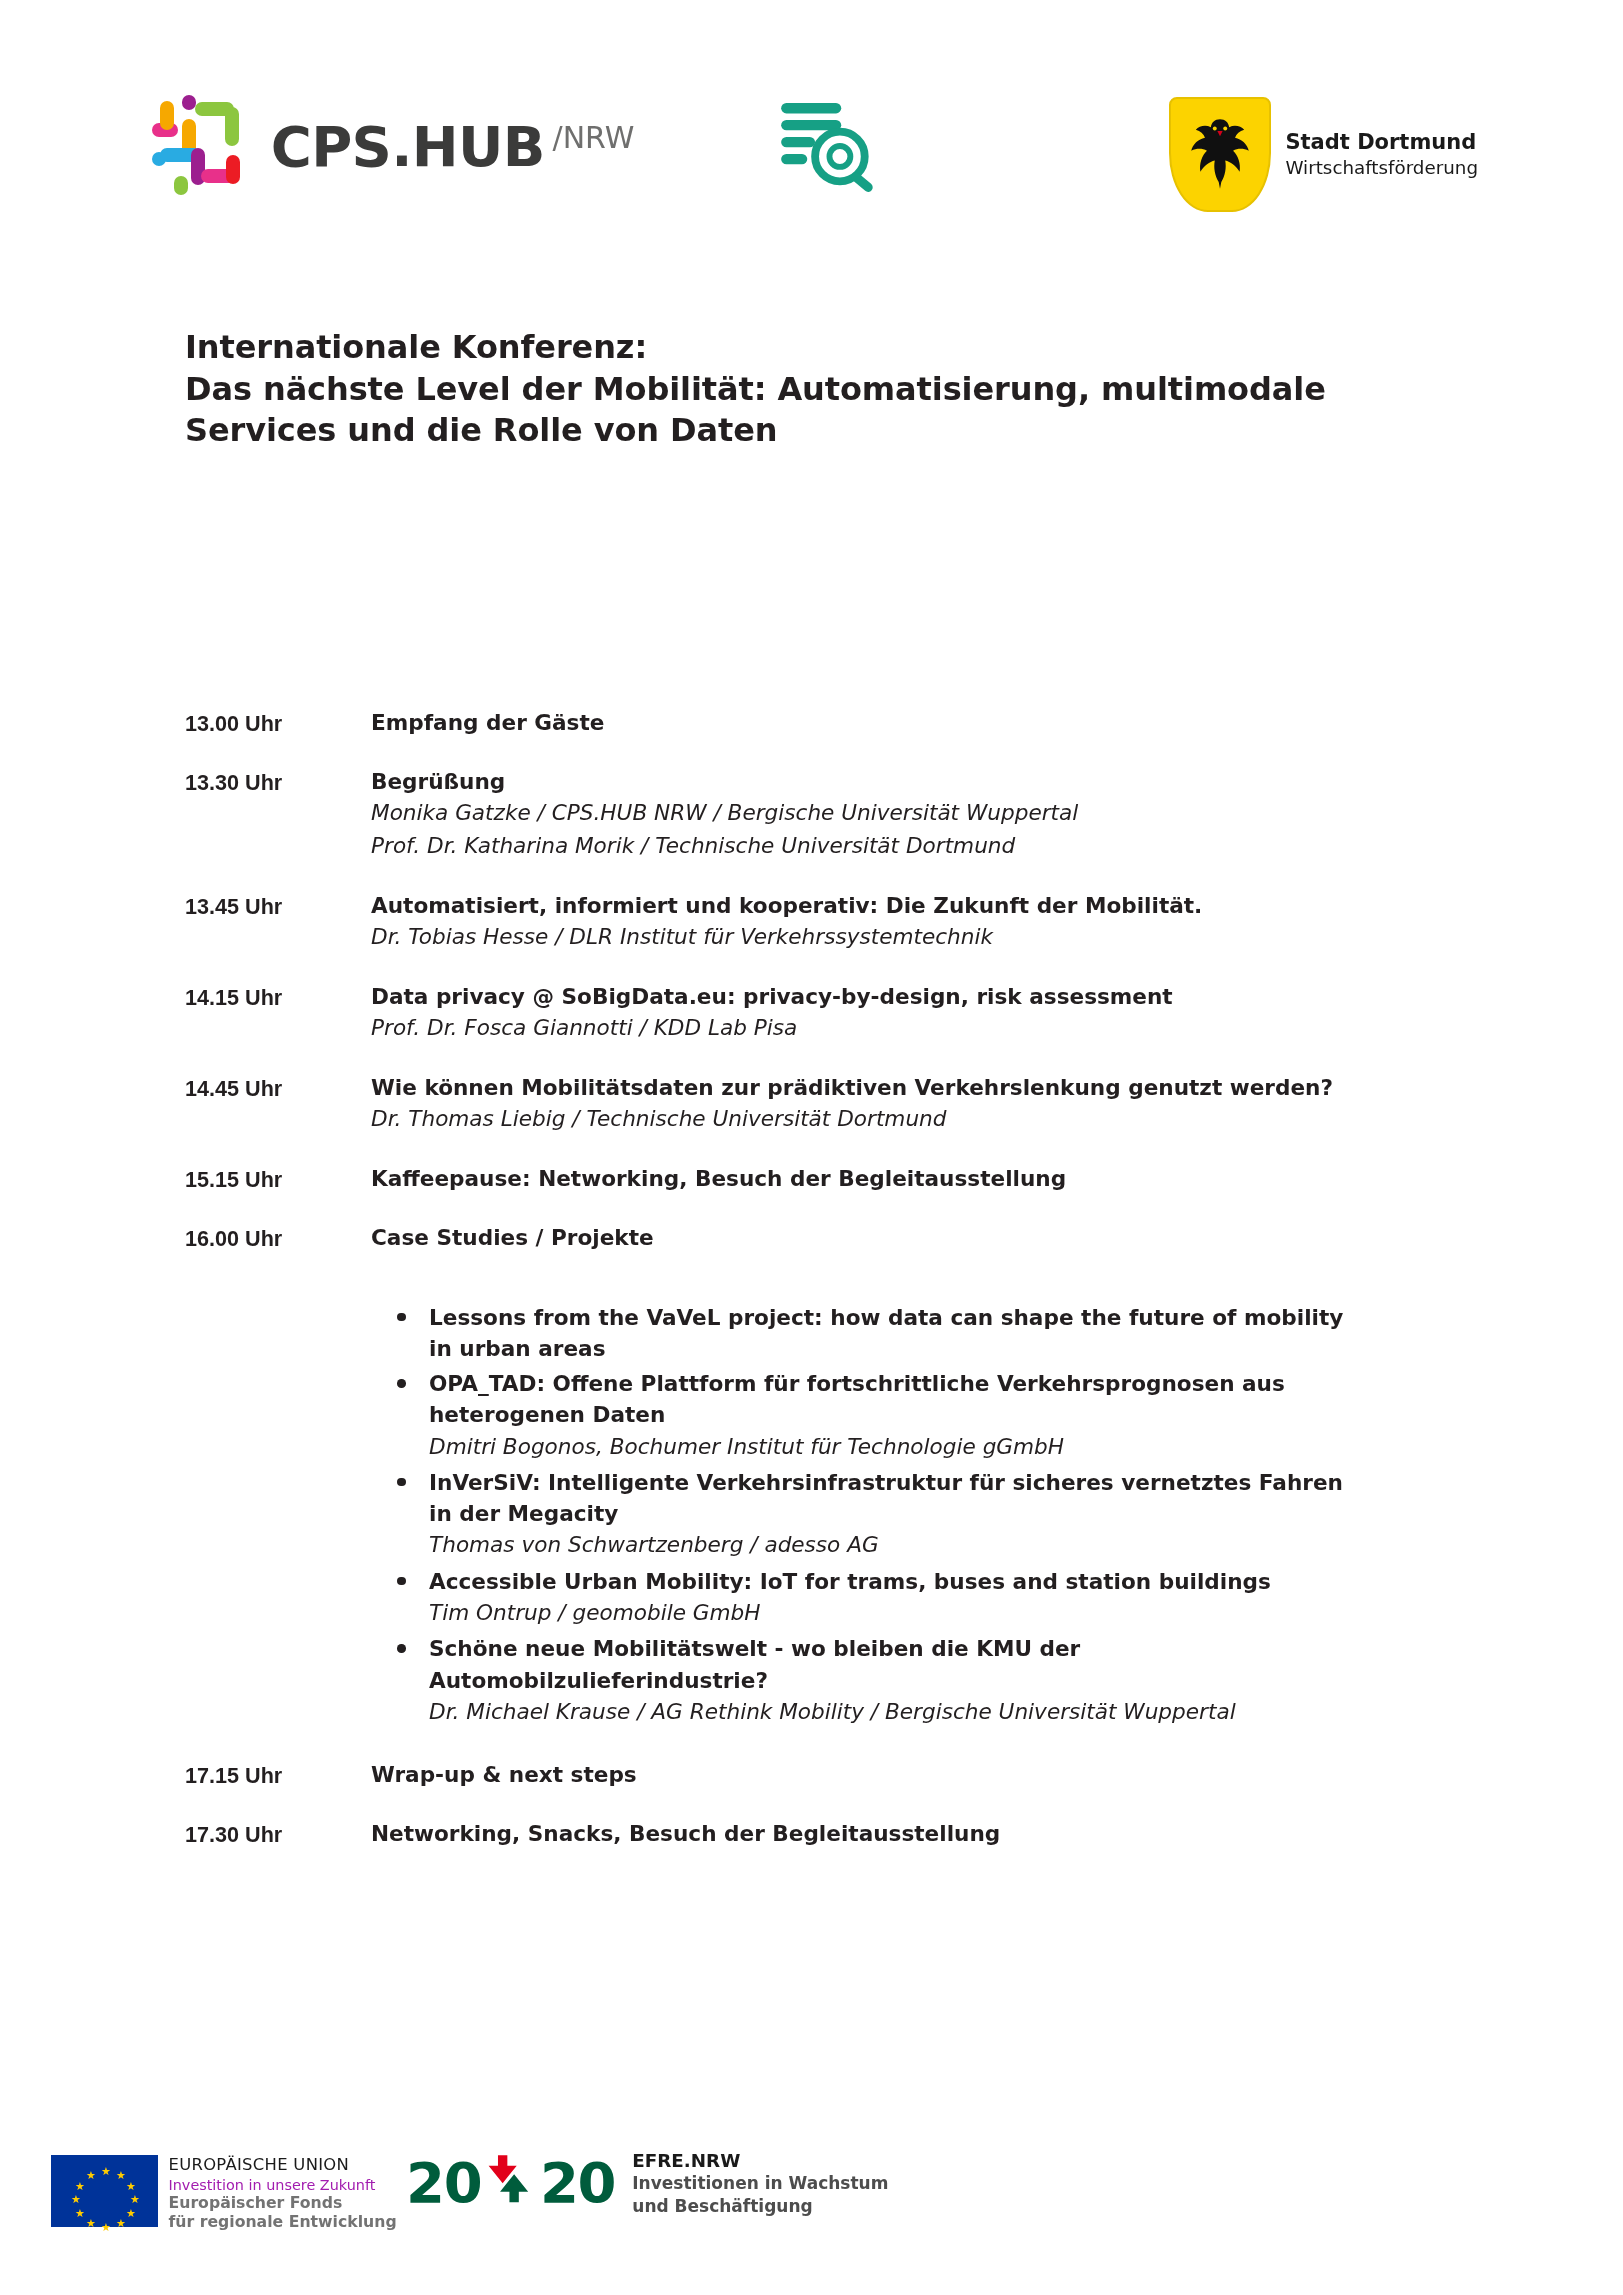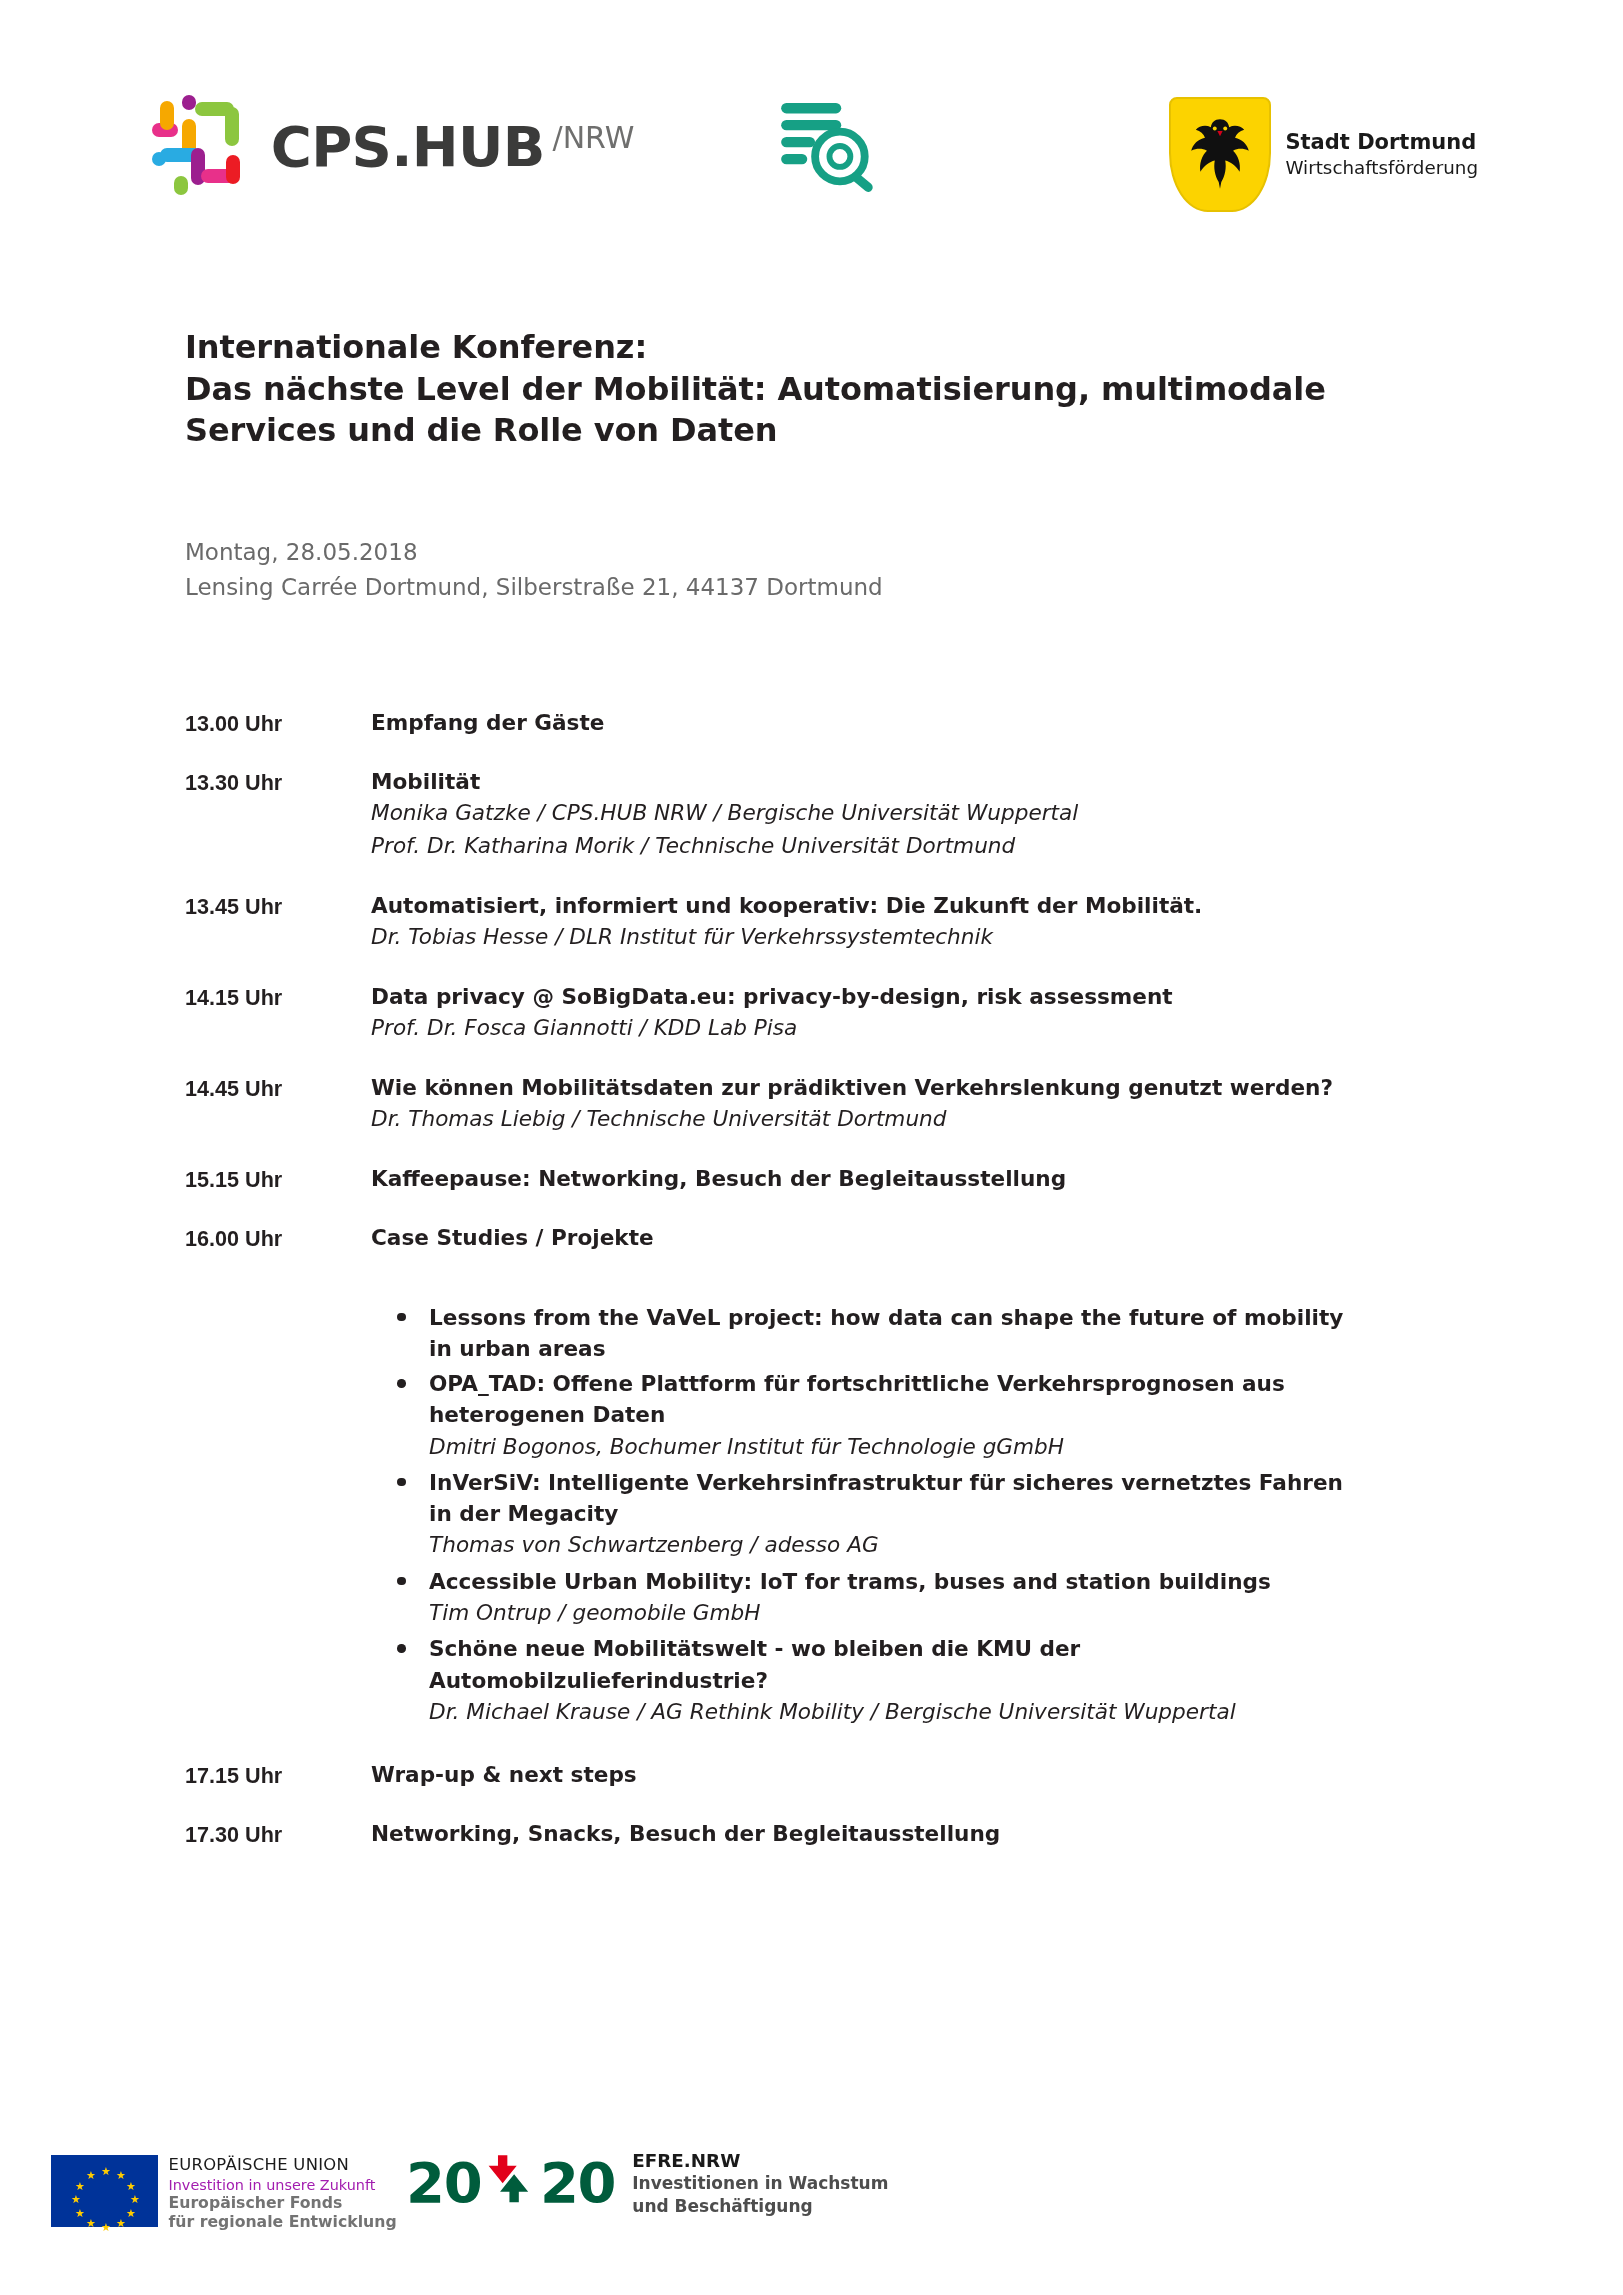--- a/index.html
+++ b/index.html
@@ -361,38 +361,34 @@
       </div>
     </div>
   </div>
 
   <div class="title-block">
     <div class="title-line">Internationale Konferenz:</div>
     <div class="title-line">Das nächste Level der Mobilität: Automatisierung, multimodale</div>
     <div class="title-line">Services und die Rolle von Daten</div>
   </div>
 
-  <div class="subtitle-block">
-    <div class="subtitle-line">Montag, 28.05.2018</div>
-    <div class="subtitle-line">Lensing Carrée Dortmund, Silberstraße 21, 44137 Dortmund</div>
-  </div>
 
   <div class="agenda">
 
     <div class="agenda-row">
       <div class="agenda-time">13.00 Uhr</div>
       <div class="agenda-body">
         <div class="agenda-title">Empfang der Gäste</div>
       </div>
     </div>
 
     <div class="agenda-row">
       <div class="agenda-time">13.30 Uhr</div>
       <div class="agenda-body">
-        <div class="agenda-title">Mobilität</div>
+        <div class="agenda-title">Begrüßung</div>
         <div class="agenda-speaker">Monika Gatzke / CPS.HUB NRW / Bergische Universität Wuppertal</div>
         <div class="agenda-speaker">Prof. Dr. Katharina Morik / Technische Universität Dortmund</div>
       </div>
     </div>
 
     <div class="agenda-row">
       <div class="agenda-time">13.45 Uhr</div>
       <div class="agenda-body">
         <div class="agenda-title">Automatisiert, informiert und kooperativ: Die Zukunft der Mobilität.</div>
         <div class="agenda-speaker">Dr. Tobias Hesse / DLR Institut für Verkehrssystemtechnik</div>

